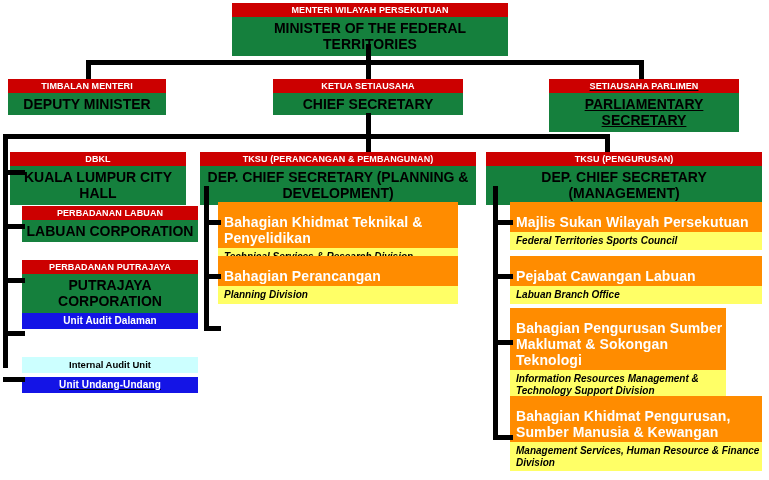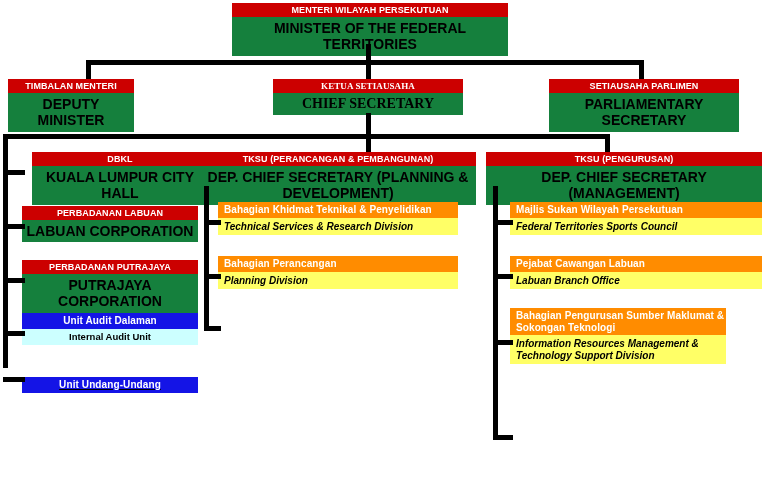--- a/index.html
+++ b/index.html
@@ -32,26 +32,26 @@
     padding:3px 3px;
     box-sizing:border-box;
   }
 
   
   .red .bar{ background:#CC0000; color:#ffffff; font-size:9px; }
   .red .sub{ background:#15803d; color:#000000; font-size:14px; }
 
   
   .blue .bar{ background:#1414E6; color:#ffffff; font-size:10px; }
-  .blue .sub{ background:#CCFFFF; color:#000000; font-size:9.5px; }
+  .blue .sub{ background:#CCFFFF; color:#000000; font-size:9.5px;margin-top:28px; }
 
   
   .orange .bar{
-    background:#FF8C00; color:#ffffff; font-size:10px;
-    text-align:left; padding:2px 0 2px 6px;
+    background:#FF8C00; color:#ffffff; font-size:14px;
+    text-align:left; padding:12px 0 2px 6px;
   }
   .orange .sub{
     background:#FFFF66; color:#000000; font-size:10px;
     text-align:left; padding:3px 0 3px 6px;font-style:italic;
   }
 
   
   .ln{ position:absolute; background:#000000; }
 </style>
 </head>
@@ -64,44 +64,44 @@
     <div class="sub">MINISTER OF THE FEDERAL TERRITORIES</div>
   </div>
 
   <div class="ln" style="left:366px; top:44px; width:5px; height:75px;"></div>
 
   <div class="ln" style="left:86px; top:60px; width:558px; height:5px;"></div>
 
   <div class="ln" style="left:86px; top:60px; width:5px; height:20px;"></div>
   <div class="ln" style="left:639px; top:60px; width:5px; height:20px;"></div>
 
-  <div class="node red" style="left:8px; top:79px; width:126px;">
+  <div class="node red" style="left:8px; top:79px; width:158px;">
     <div class="bar">TIMBALAN MENTERI</div>
     <div class="sub">DEPUTY MINISTER</div>
   </div>
 
-  <div class="node red" style="left:273px; top:79px; width:190px;font-family:Liberation Serif, serif;">
+  <div class="node red" style="left:273px; top:79px; width:190px;">
     <div class="bar">KETUA SETIAUSAHA</div>
     <div class="sub">CHIEF SECRETARY</div>
   </div>
 
-  <div class="node red" style="left:549px; top:79px; width:190px;">
+  <div class="node red" style="left:549px; top:79px; width:190px;text-decoration:underline;">
     <div class="bar">SETIAUSAHA PARLIMEN</div>
     <div class="sub">PARLIAMENTARY SECRETARY</div>
   </div>
 
   <div class="ln" style="left:366px; top:113px; width:5px; height:45px;"></div>
 
   <div class="ln" style="left:3px; top:134px; width:607px; height:5px;"></div>
 
   <div class="ln" style="left:605px; top:134px; width:5px; height:24px;"></div>
 
   <div class="ln" style="left:3px; top:134px; width:5px; height:234px;"></div>
 
-  <div class="node red" style="left:32px; top:152px; width:176px;">
+  <div class="node red" style="left:10px; top:152px; width:176px;">
     <div class="bar">DBKL</div>
     <div class="sub">KUALA LUMPUR CITY HALL</div>
   </div>
   <div class="ln" style="left:3px; top:170px; width:22px; height:5px;"></div>
 
   <div class="node red" style="left:200px; top:152px; width:276px;">
     <div class="bar">TKSU (PERANCANGAN &amp; PEMBANGUNAN)</div>
     <div class="sub">DEP. CHIEF SECRETARY (PLANNING &amp; DEVELOPMENT)</div>
   </div>
 
@@ -162,15 +162,19 @@
     <div class="sub">Labuan Branch Office</div>
   </div>
   <div class="ln" style="left:493px; top:274px; width:20px; height:5px;"></div>
 
   <div class="node orange" style="left:510px; top:308px; width:216px;">
     <div class="bar">Bahagian Pengurusan Sumber Maklumat &amp; Sokongan Teknologi</div>
     <div class="sub">Information Resources Management &amp; Technology Support Division</div>
   </div>
   <div class="ln" style="left:493px; top:340px; width:20px; height:5px;"></div>
 
+  <div class="node orange" style="left:510px; top:396px; width:252px;">
+    <div class="bar">Bahagian Khidmat Pengurusan, Sumber Manusia &amp; Kewangan</div>
+    <div class="sub">Management Services, Human Resource &amp; Finance Division</div>
+  </div>
   <div class="ln" style="left:493px; top:435px; width:20px; height:5px;"></div>
 
 </div>
 
 </body></html>

